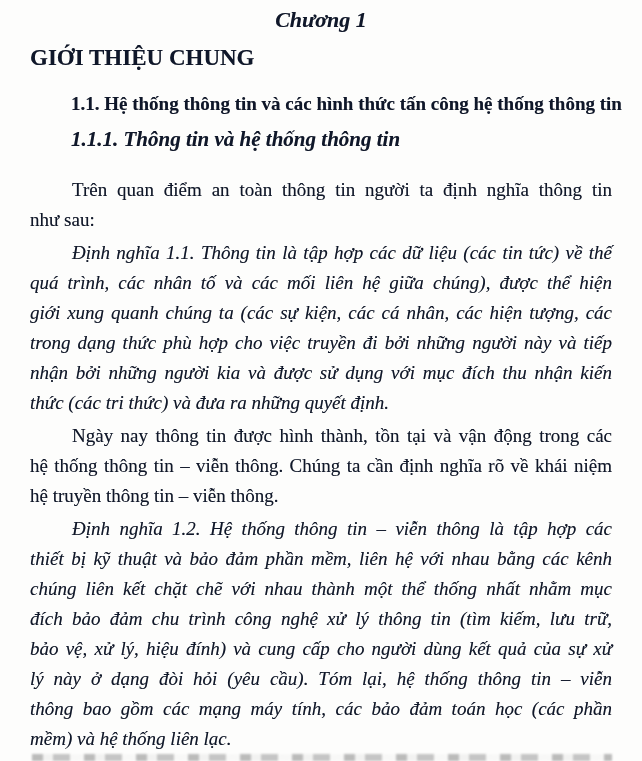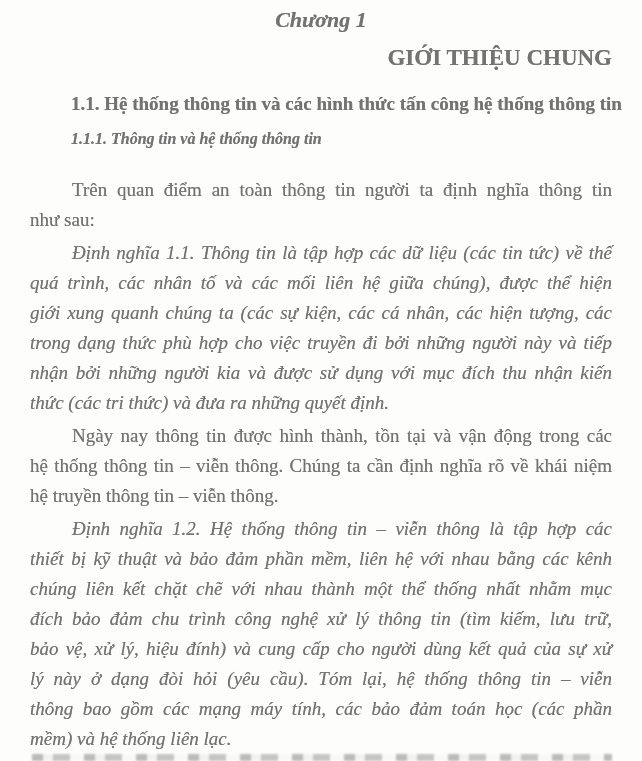--- a/index.html
+++ b/index.html
@@ -6,49 +6,49 @@
   body {
     width: 642px; height: 761px;
     background: #f2f2f0;
     font-family: "Liberation Serif", "DejaVu Serif", serif;
     overflow: hidden;
   }
   .page {
     position: relative;
     width: 642px; height: 761px;
     background: #fdfdfc;
-    color: #737373;
+    color: #0f172a;
     overflow: hidden;
     text-shadow: 0 0 0.6px rgba(35,35,35,0.45);
   }
   .chapter-label {
     position: absolute; top: 8px; left: 30px; right: 30px;
     text-align: center;
     font-size: 22px; line-height: 24px;
     font-weight: bold; font-style: italic;
     white-space: nowrap;
   }
   .chapter-title {
     position: absolute; top: 45px; left: 30px; right: 30px;
-    text-align: right;
+    text-align: left;
     font-size: 23px; line-height: 26px;
     font-weight: bold;
     white-space: nowrap;
   }
   .sec-heading {
     position: absolute; top: 92px; left: 30px; right: 0;
     padding-left: 41px;
     font-size: 19px; line-height: 24px;
     font-weight: bold;
     white-space: nowrap;
   }
   .subsec-heading {
     position: absolute; top: 127px; left: 30px; right: 0;
     padding-left: 41px;
-    font-size: 16px; line-height: 24px;
+    font-size: 21px; line-height: 24px;
     font-weight: bold; font-style: italic;
     white-space: nowrap;
   }
   .body-text {
     position: absolute; top: 151px; left: 30px; width: 582px;
     font-size: 19px;
     margin-top: 24px;
   }
   .para { margin: 0; }
   .para + .para { margin-top: 3px; }

